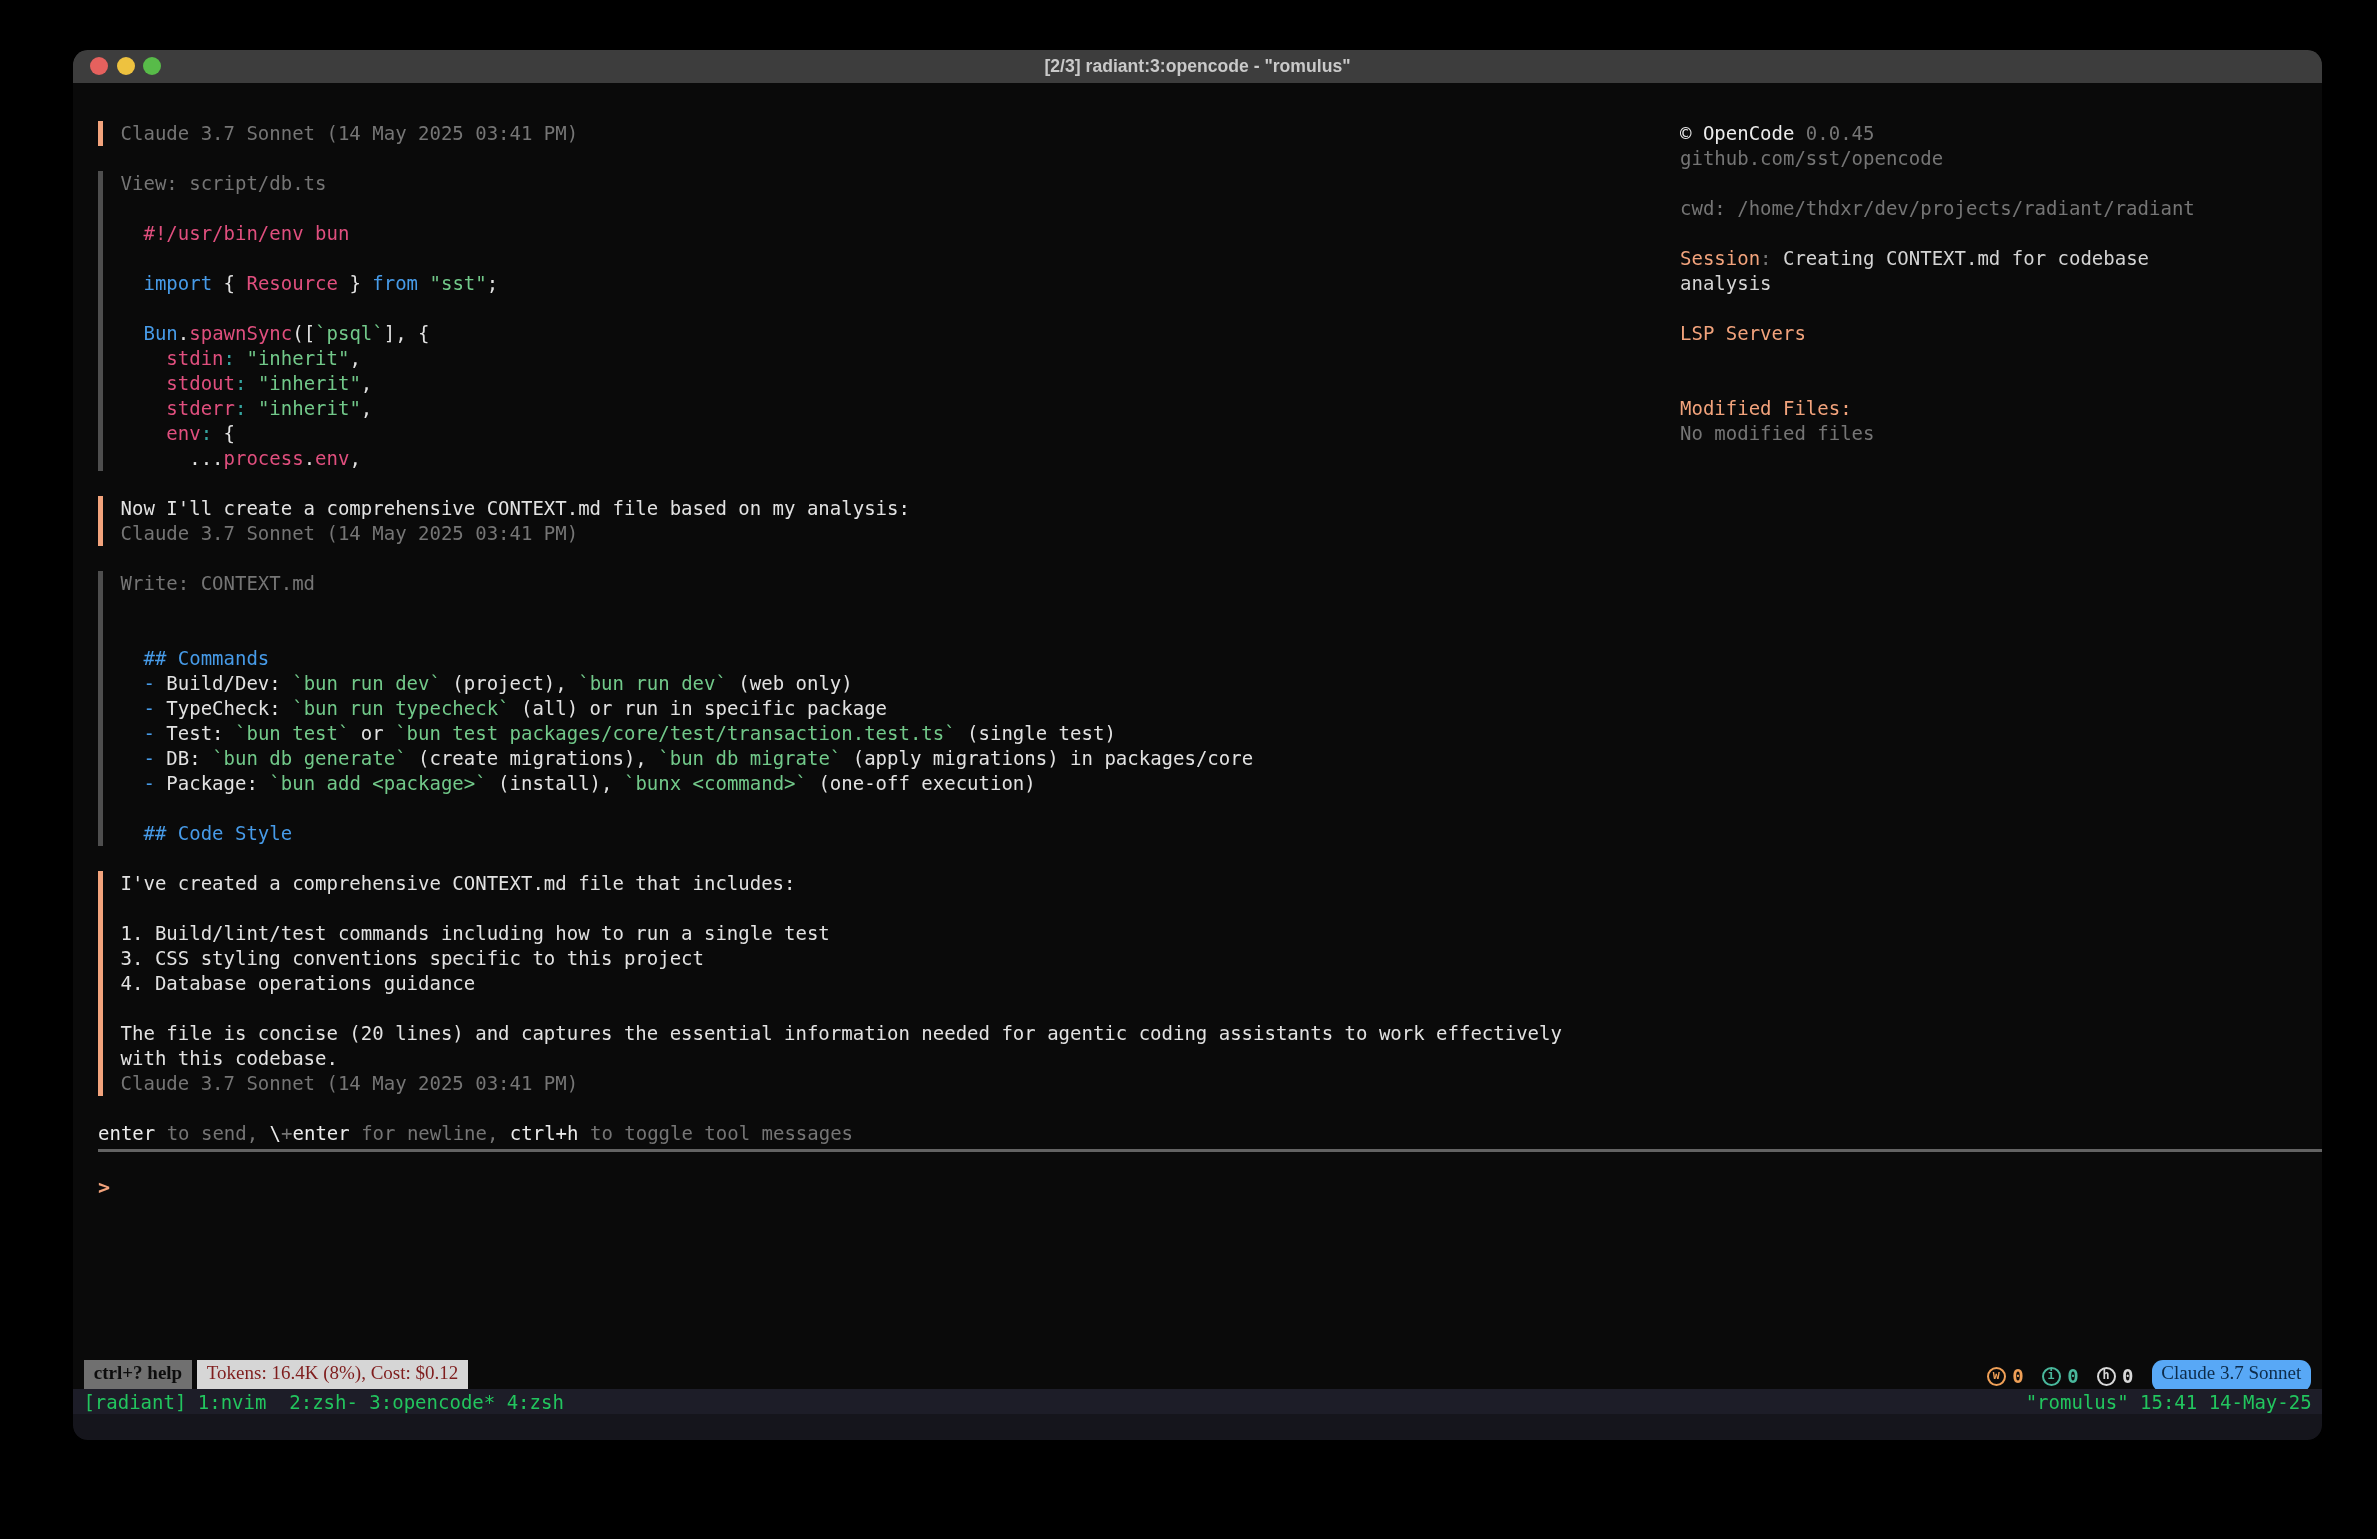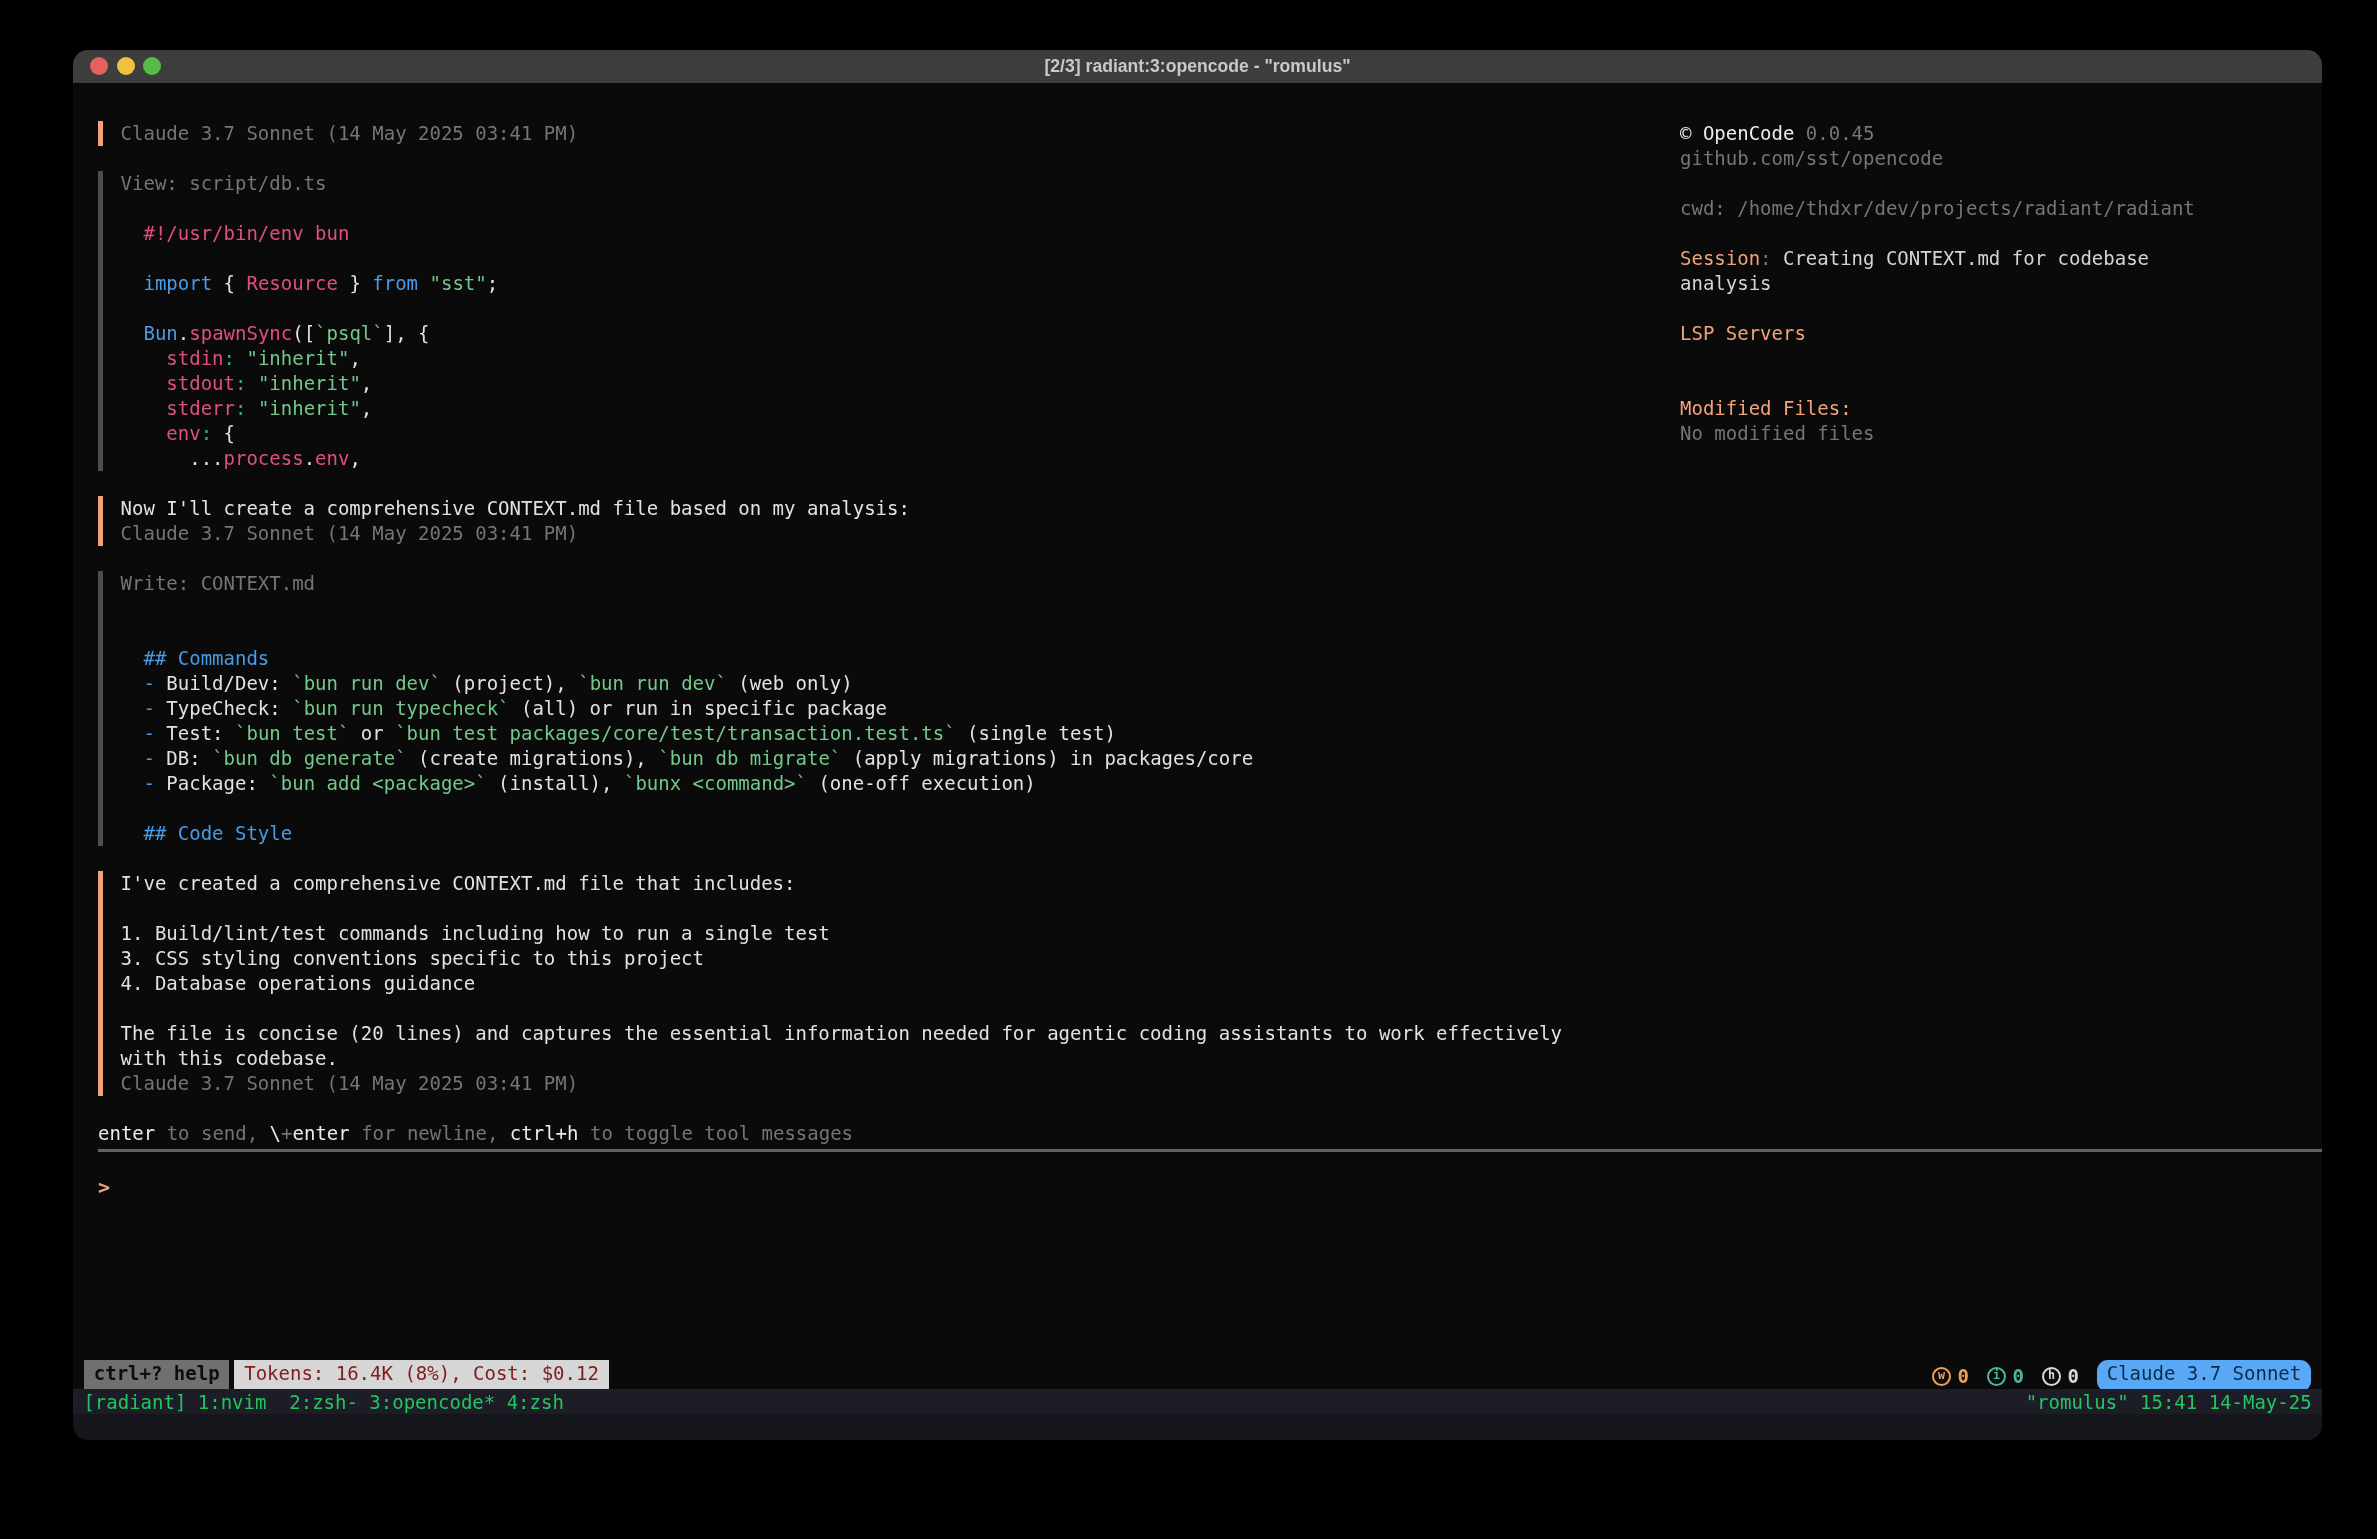--- a/index.html
+++ b/index.html
@@ -47,21 +47,21 @@
 
   .hint { margin-top:23.5px; padding-left:0; margin-left:0; }
   .separator { height:3.3px; background:#636363; margin:2.6px 0 0 25px; flex:0 0 auto; }
   .prompt-row { margin:23.5px 0 0 25px; }
   .prompt-caret { color:#f2a37c; font-weight:bold; font-size:20px; line-height:25px; }
 
   .status-row {
     margin-top:auto; flex:0 0 auto; display:flex; align-items:center;
     padding:0 11px; height:26px; margin-bottom:0;
   }
-  .chip { height:32px; line-height:26px; padding:0 9.8px; white-space:pre; }
+  .chip { height:32px; line-height:26px; padding:0 9.8px; white-space:pre;font-family:Liberation Serif, serif; }
   .chip-help   { background:#707070; color:#0d0d0d; font-weight:bold; }
   .chip-tokens { background:#d6d6d6; color:#7f1d1d; margin-left:5px; }
   .badges { margin-left:auto; display:flex; align-items:center; gap:18px; }
   .badge { display:flex; align-items:center; }
   .badge .circle {
     width:19px; height:19px; border:2px solid currentColor; border-radius:50%;
     display:flex; align-items:center; justify-content:center;
     font-size:11.7px; font-weight:bold; line-height:1;
   }
   .badge .count { margin-left:6.5px; font-weight:bold; }

